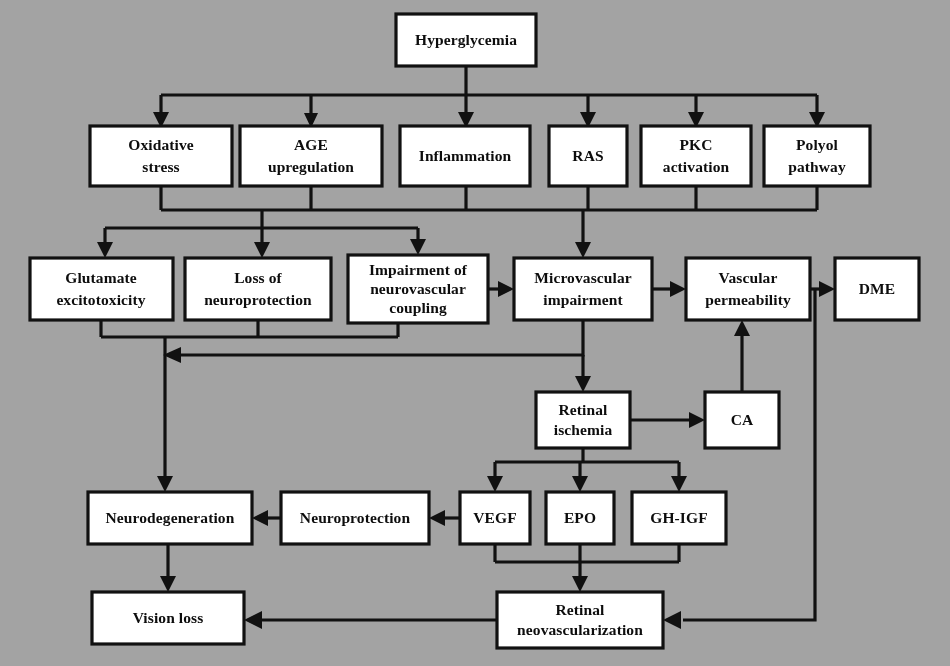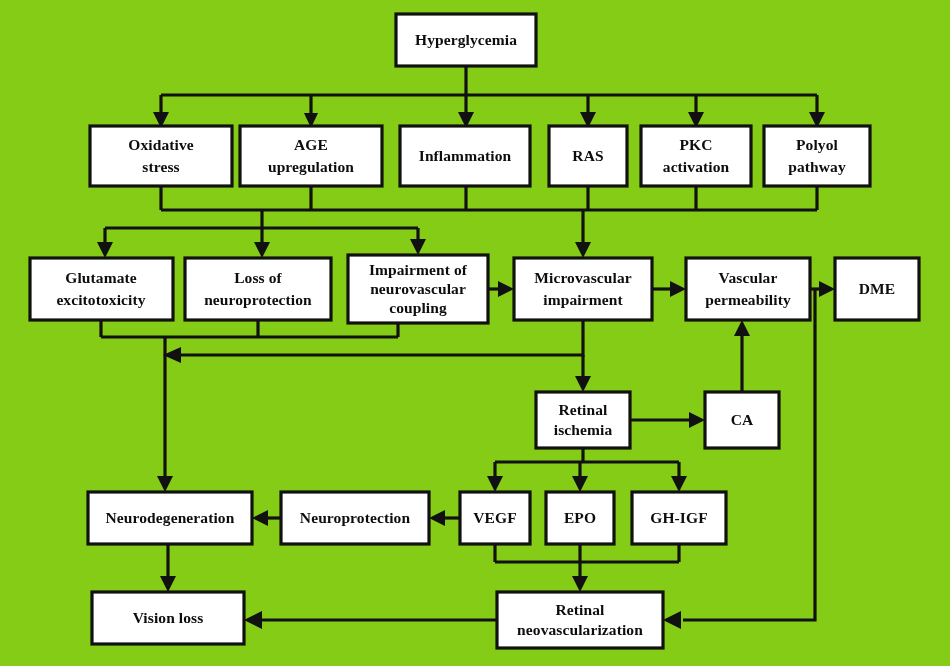--- a/index.html
+++ b/index.html
@@ -11,21 +11,21 @@
   body {
     width: 950px;
     height: 666px;
     overflow: hidden;
     font-family: "Liberation Serif", "DejaVu Serif", serif;
   }
   #flow-root {
     position: relative;
     width: 950px;
     height: 666px;
-    background: #84cc16;
+    background: #a3a3a3;
   }
   svg#flow-svg {
     display: block;
     width: 950px;
     height: 666px;
   }
   .node-rect {
     fill: #ffffff;
     stroke: #111111;
     stroke-width: 3.2;

